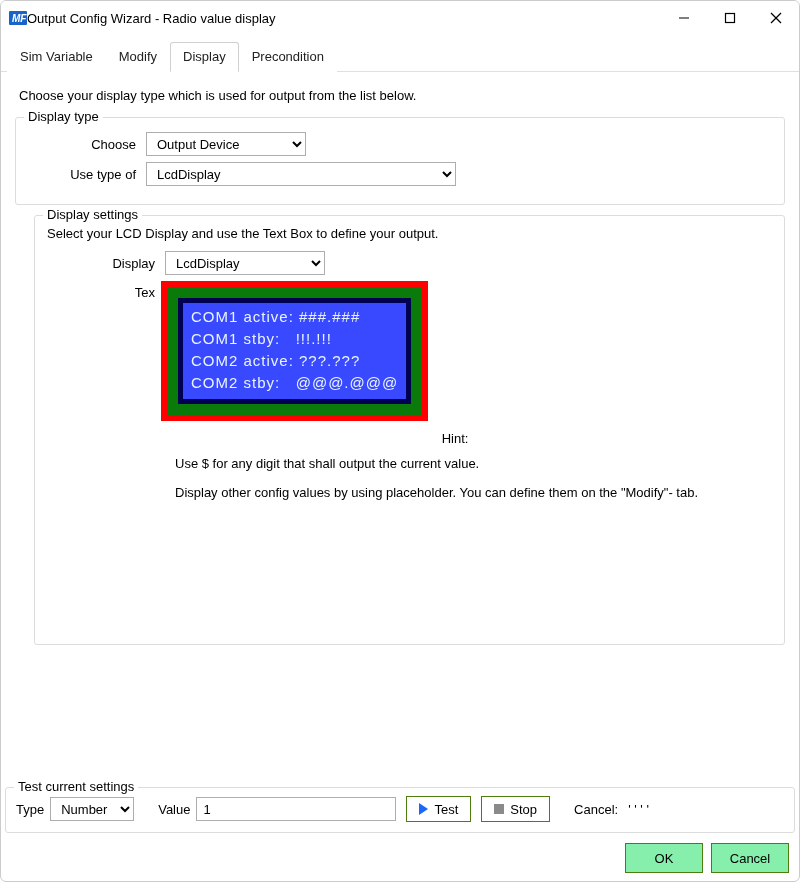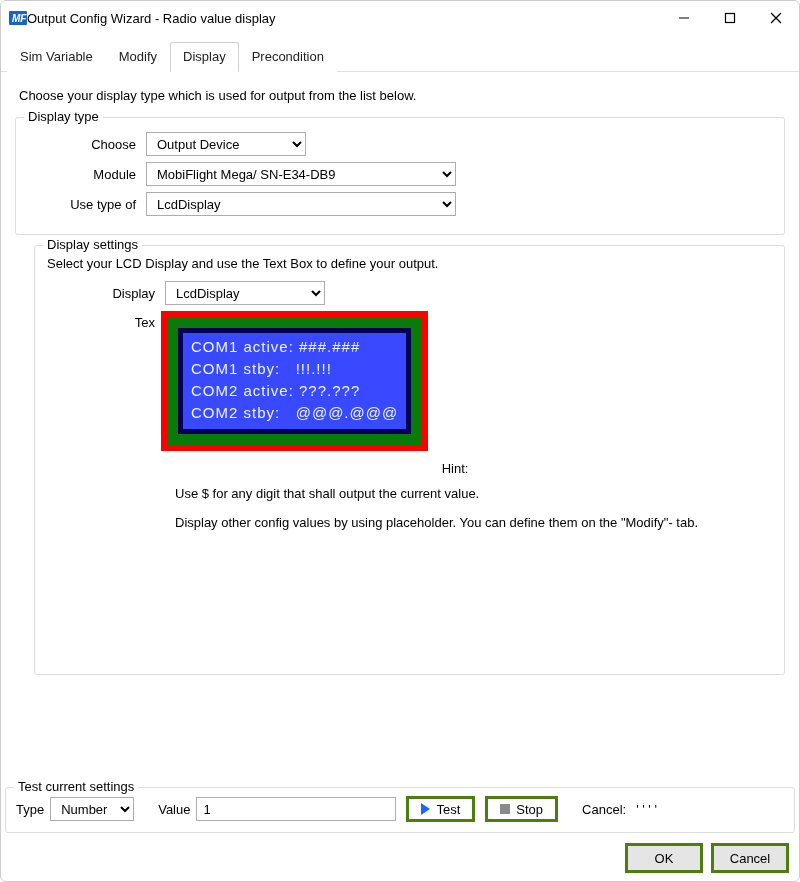--- a/index.html
+++ b/index.html
@@ -131,35 +131,35 @@
     padding: 8px 10px 10px 10px;
   }
   .test-group .legend {
     position: absolute; top: -9px; left: 8px;
     background: #fff; padding: 0 4px;
   }
   .test-row { display: flex; align-items: center; gap: 10px; }
   .test-row .seg { display: flex; align-items: center; gap: 6px; }
   .btn {
     display: inline-flex; align-items: center; gap: 6px;
-    border: 3px solid #4d7c0f;
+    border: 1px solid #4d7c0f;
     background: #f5f5f5;
     padding: 10px 12px; height: 26px;
     font: inherit;
   }
   .btn.flat { background: #fff; }
   .btn.primary { background: #fff; }
 
   
   .footer {
     position: absolute; left: 0; right: 0; bottom: 8px;
     display: flex; justify-content: flex-end;
     gap: 8px; padding: 0 10px;
   }
-  .footer .btn { width: 78px; justify-content: center; height: 30px; background: #e5e5e5; }
+  .footer .btn { width: 78px; justify-content: center; height: 30px; background: #86efac; }
 
   .icon-play { width: 0; height: 0; border-left: 9px solid #1a66ff; border-top: 6px solid transparent; border-bottom: 6px solid transparent; }
   .icon-stop { width: 10px; height: 10px; background: #8a8a8a; }
 
 </style>
 </head>
 <body>
 
 <div class="titlebar">
   <span class="app-icon">
@@ -202,26 +202,20 @@
   <div class="group">
     <span class="legend">Display type</span>
 
     <div class="form-row">
       <span class="lab">Choose</span>
       <select class="w-sm">
         <option>Output Device</option>
       </select>
     </div>
     <div class="form-row">
-      <span class="lab">Module</span>
-      <select class="w-md">
-        <option>MobiFlight Mega/ SN-E34-DB9</option>
-      </select>
-    </div>
-    <div class="form-row">
       <span class="lab">Use type of</span>
       <select class="w-md">
         <option>LcdDisplay</option>
       </select>
     </div>
   </div>
 
   <div class="group" style="min-height:430px;margin-left:19px;">
     <span class="legend">Display settings</span>
     <div style="margin:2px 0 10px 2px;">Select your LCD Display and use the Text Box to define your output.</div>

